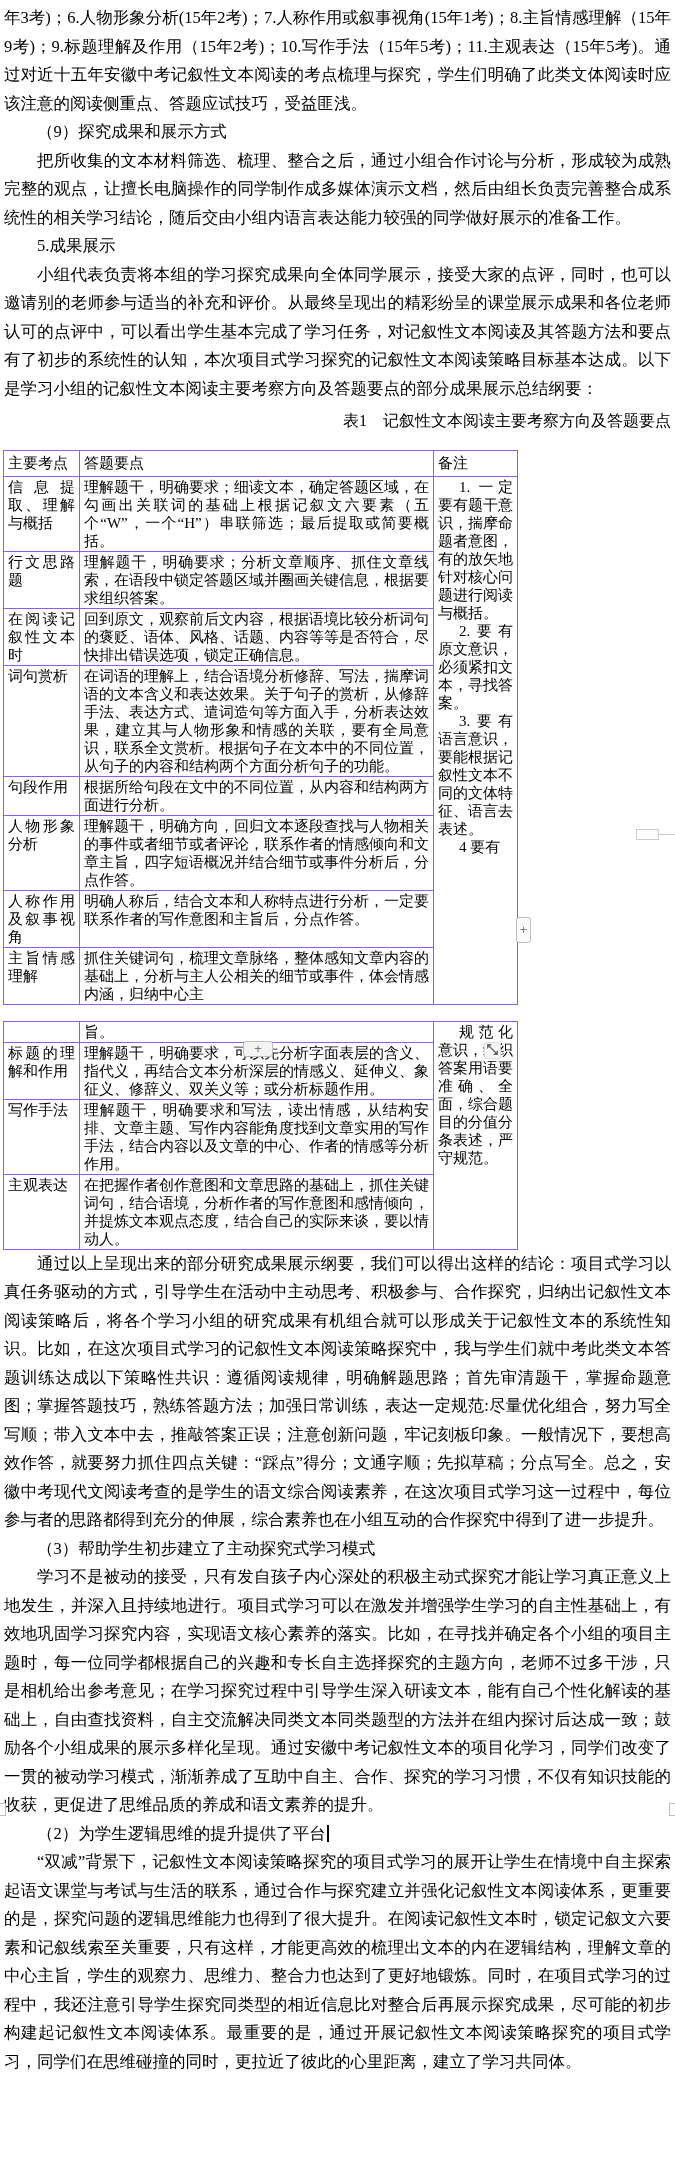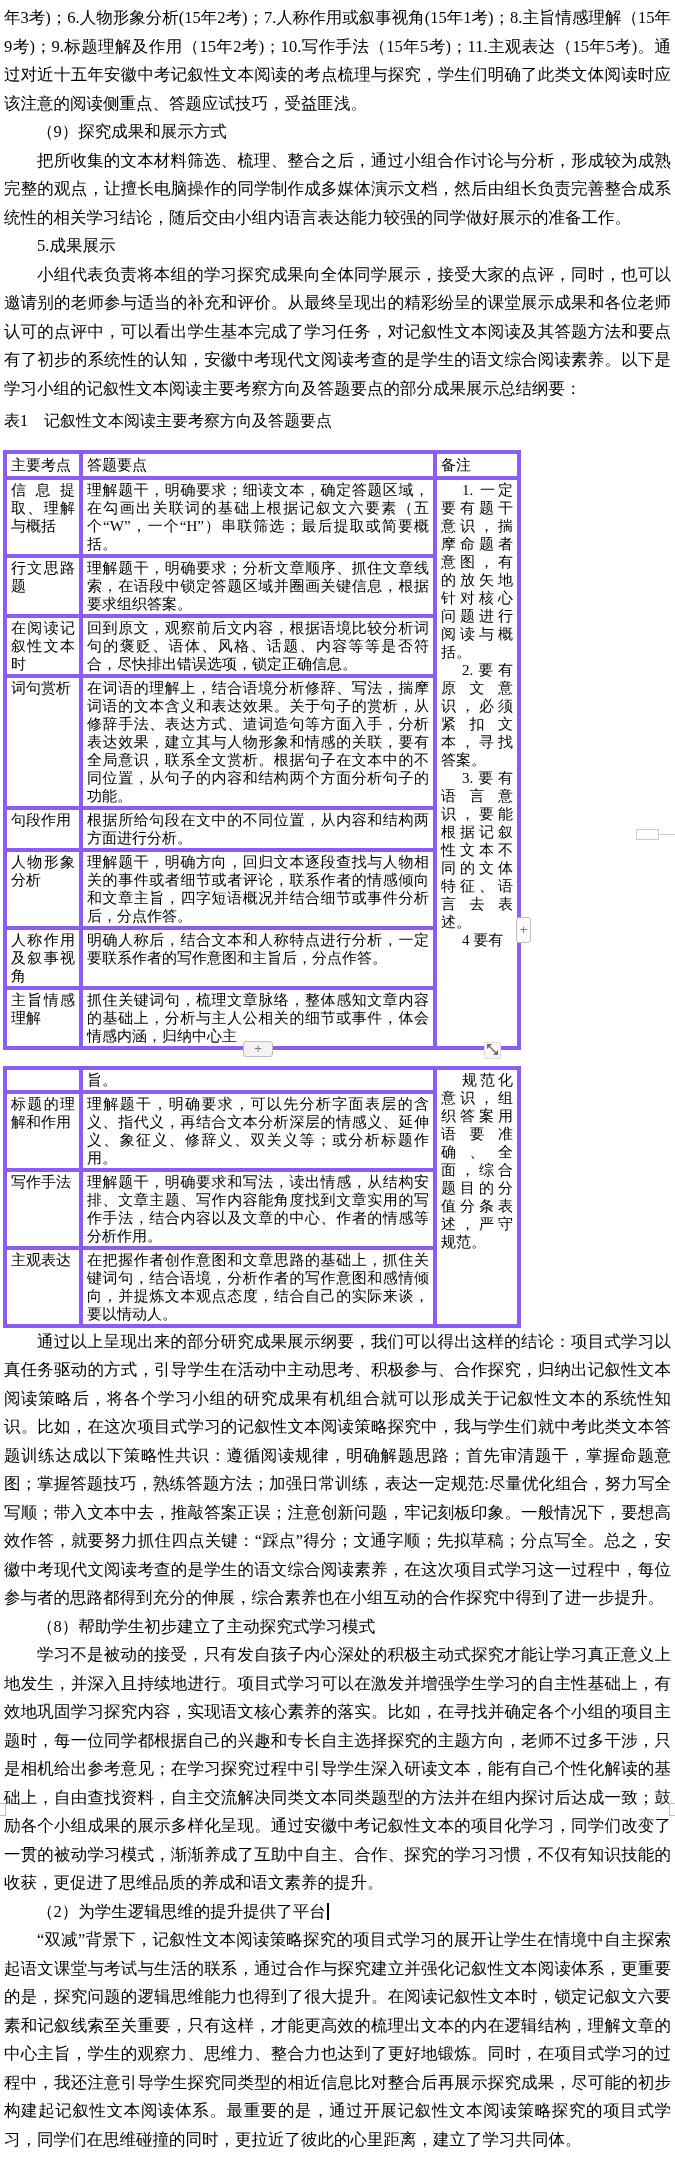--- a/index.html
+++ b/index.html
@@ -7,28 +7,28 @@
     position:relative;width:675px;height:2162px;background:#fff;color:#000;
     font-family:"Liberation Serif","DejaVu Serif",serif;overflow:hidden;
   }
   .para{
     width:667px;margin:0 0 0 4px;font-size:16.5px;line-height:28.5px;
     text-align:justify;word-break:break-all;
   }
   .indent{text-indent:33px;}
   .first{padding-top:4px;}
   .caption{
-    width:667px;margin:4px 0 14px 4px;font-size:16px;line-height:28.5px;text-align:left;
+    width:667px;margin:4px 0 14px 4px;font-size:16px;line-height:28.5px;text-align:right;
   }
   table.tbl{
     border-collapse:collapse;table-layout:fixed;margin-left:3px;width:514px;
     font-size:15px;line-height:18px;
   }
   table.tbl td{
-    border:4px solid #8b5cf6;vertical-align:top;padding:1px 4px;
+    border:1px solid #8b5cf6;vertical-align:top;padding:1px 4px;
     text-align:justify;word-break:break-all;box-sizing:border-box;font-family:Liberation Serif, serif;
   }
   table.tbl tr.hdr td{height:26px;vertical-align:middle;}
   td.cpoint{text-align:center;padding:1px 2px;}
   td.chead1,td.chead3{text-align:center;}
   td.chead2{text-align:left;padding-left:26px;}
   td.cnote{padding:1px 3px;}
   .note-item{text-indent:1.4em;}
   .tbl-b{margin-top:16px;}
   
@@ -66,21 +66,21 @@
 <div class="page">
 
   <p class="para first">年3考)；6.人物形象分析(15年2考)；7.人称作用或叙事视角(15年1考)；8.主旨情感理解（15年9考)；9.标题理解及作用（15年2考)；10.写作手法（15年5考)；11.主观表达（15年5考)。通过对近十五年安徽中考记叙性文本阅读的考点梳理与探究，学生们明确了此类文体阅读时应该注意的阅读侧重点、答题应试技巧，受益匪浅。</p>
 
   <p class="para indent">（9）探究成果和展示方式</p>
 
   <p class="para indent">把所收集的文本材料筛选、梳理、整合之后，通过小组合作讨论与分析，形成较为成熟完整的观点，让擅长电脑操作的同学制作成多媒体演示文档，然后由组长负责完善整合成系统性的相关学习结论，随后交由小组内语言表达能力较强的同学做好展示的准备工作。</p>
 
   <p class="para indent">5.成果展示</p>
 
-  <p class="para indent">小组代表负责将本组的学习探究成果向全体同学展示，接受大家的点评，同时，也可以邀请别的老师参与适当的补充和评价。从最终呈现出的精彩纷呈的课堂展示成果和各位老师认可的点评中，可以看出学生基本完成了学习任务，对记叙性文本阅读及其答题方法和要点有了初步的系统性的认知，安徽中考现代文阅读考查的是学生的语文综合阅读素养。以下是学习小组的记叙性文本阅读主要考察方向及答题要点的部分成果展示总结纲要：</p>
+  <p class="para indent">小组代表负责将本组的学习探究成果向全体同学展示，接受大家的点评，同时，也可以邀请别的老师参与适当的补充和评价。从最终呈现出的精彩纷呈的课堂展示成果和各位老师认可的点评中，可以看出学生基本完成了学习任务，对记叙性文本阅读及其答题方法和要点有了初步的系统性的认知，本次项目式学习探究的记叙性文本阅读策略目标基本达成。以下是学习小组的记叙性文本阅读主要考察方向及答题要点的部分成果展示总结纲要：</p>
 
   <div class="caption">表1　记叙性文本阅读主要考察方向及答题要点</div>
 
   <table class="tbl tbl-a">
     <colgroup>
         <col style="width:76px">
         <col style="width:354px">
         <col style="width:84px">
       </colgroup>
     <tbody>
@@ -156,21 +156,21 @@
       <td class="cpoint">主观表达</td>
       <td>在把握作者创作意图和文章思路的基础上，抓住关键词句，结合语境，分析作者的写作意图和感情倾向，并提炼文本观点态度，结合自己的实际来谈，要以情动人。</td>
     </tr>
   </tbody>
     </table>
 
   <p class="para indent">通过以上呈现出来的部分研究成果展示纲要，我们可以得出这样的结论：项目式学习以真任务驱动的方式，引导学生在活动中主动思考、积极参与、合作探究，归纳出记叙性文本阅读策略后，将各个学习小组的研究成果有机组合就可以形成关于记叙性文本的系统性知识。比如，在这次项目式学习的记叙性文本阅读策略探究中，我与学生们就中考此类文本答题训练达成以下策略性共识：遵循阅读规律，明确解题思路；首先审清题干，掌握命题意图；掌握答题技巧，熟练答题方法；加强日常训练，表达一定规范:尽量优化组合，努力写全写顺；带入文本中去，推敲答案正误；注意创新问题，牢记刻板印象。一般情况下，要想高效作答，就要努力抓住四点关键：“踩点”得分；文通字顺；先拟草稿；分点写全。总之，安徽中考现代文阅读考查的是学生的语文综合阅读素养，在这次项目式学习这一过程中，每位参与者的思路都得到充分的伸展，综合素养也在小组互动的合作探究中得到了进一步提升。</p>
 
 
 
-  <p class="para indent">（8）帮助学生初步建立了主动探究式学习模式</p>
+  <p class="para indent">（3）帮助学生初步建立了主动探究式学习模式</p>
 
   <p class="para indent">学习不是被动的接受，只有发自孩子内心深处的积极主动式探究才能让学习真正意义上地发生，并深入且持续地进行。项目式学习可以在激发并增强学生学习的自主性基础上，有效地巩固学习探究内容，实现语文核心素养的落实。比如，在寻找并确定各个小组的项目主题时，每一位同学都根据自己的兴趣和专长自主选择探究的主题方向，老师不过多干涉，只是相机给出参考意见；在学习探究过程中引导学生深入研读文本，能有自己个性化解读的基础上，自由查找资料，自主交流解决同类文本同类题型的方法并在组内探讨后达成一致；鼓励各个小组成果的展示多样化呈现。通过安徽中考记叙性文本的项目化学习，同学们改变了一贯的被动学习模式，渐渐养成了互助中自主、合作、探究的学习习惯，不仅有知识技能的收获，更促进了思维品质的养成和语文素养的提升。</p>
 
   <p class="para indent"><span>（2）为学生逻辑思维的提升提供了平台</span><span class="caret"></span></p>
 
   <p class="para indent">“双减”背景下，记叙性文本阅读策略探究的项目式学习的展开让学生在情境中自主探索起语文课堂与考试与生活的联系，通过合作与探究建立并强化记叙性文本阅读体系，更重要的是，探究问题的逻辑思维能力也得到了很大提升。在阅读记叙性文本时，锁定记叙文六要素和记叙线索至关重要，只有这样，才能更高效的梳理出文本的内在逻辑结构，理解文章的中心主旨，学生的观察力、思维力、整合力也达到了更好地锻炼。同时，在项目式学习的过程中，我还注意引导学生探究同类型的相近信息比对整合后再展示探究成果，尽可能的初步构建起记叙性文本阅读体系。最重要的是，通过开展记叙性文本阅读策略探究的项目式学习，同学们在思维碰撞的同时，更拉近了彼此的心里距离，建立了学习共同体。</p>
 
   <div class="break-line"></div>
   <div class="break-rect"></div>
 

